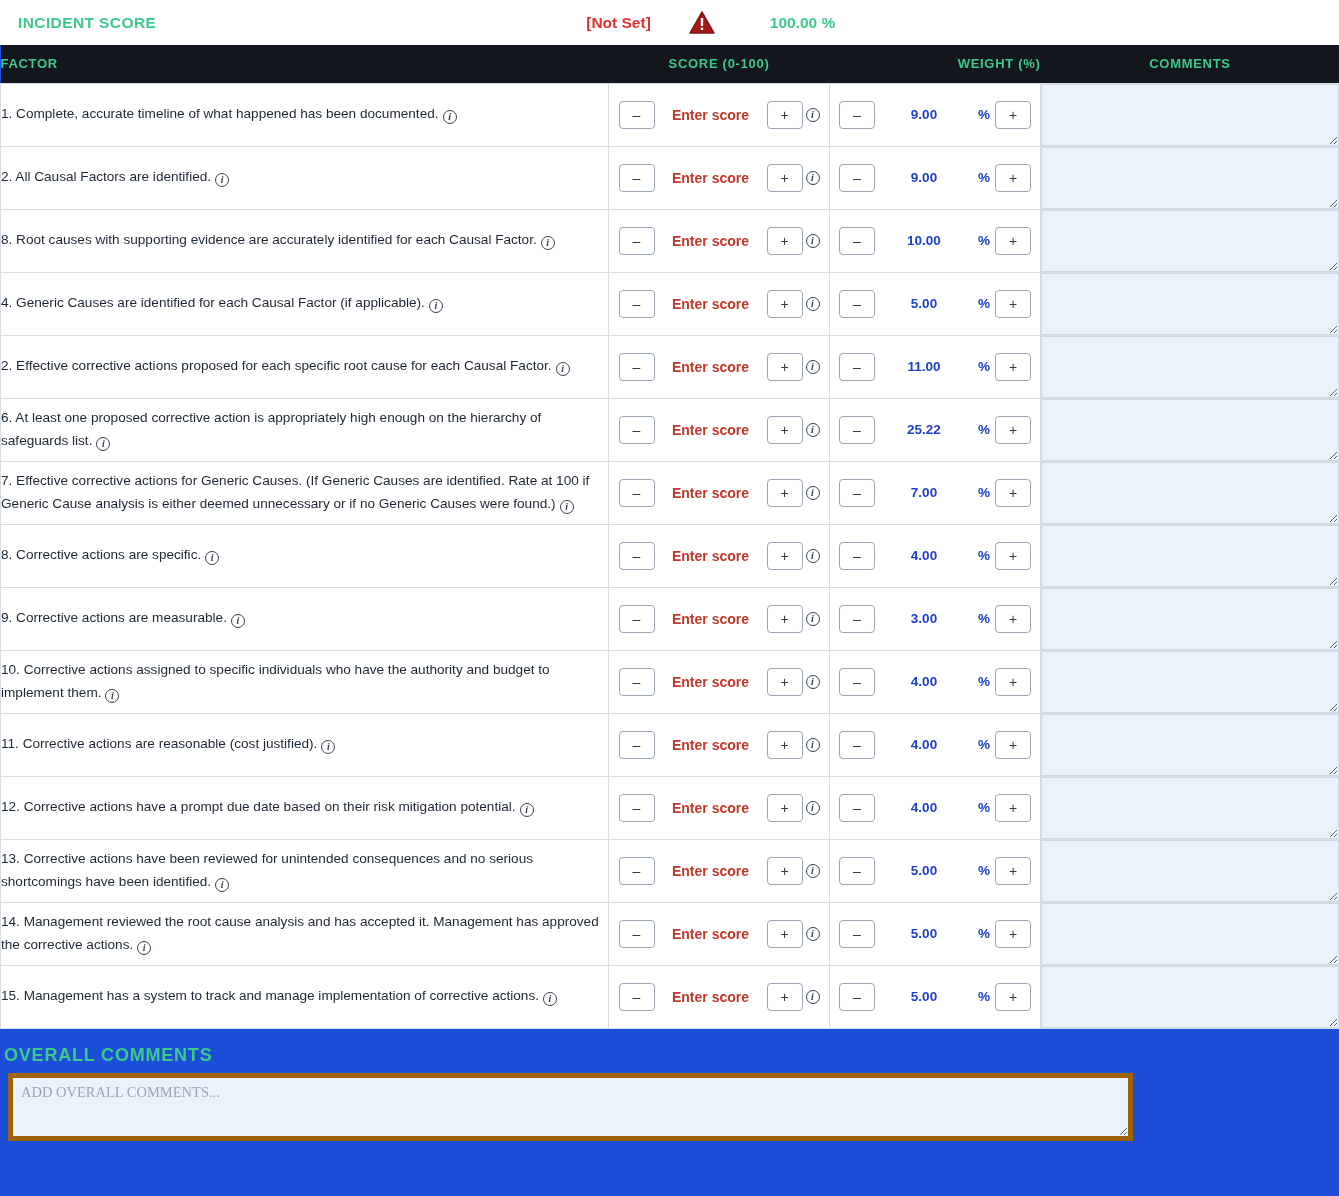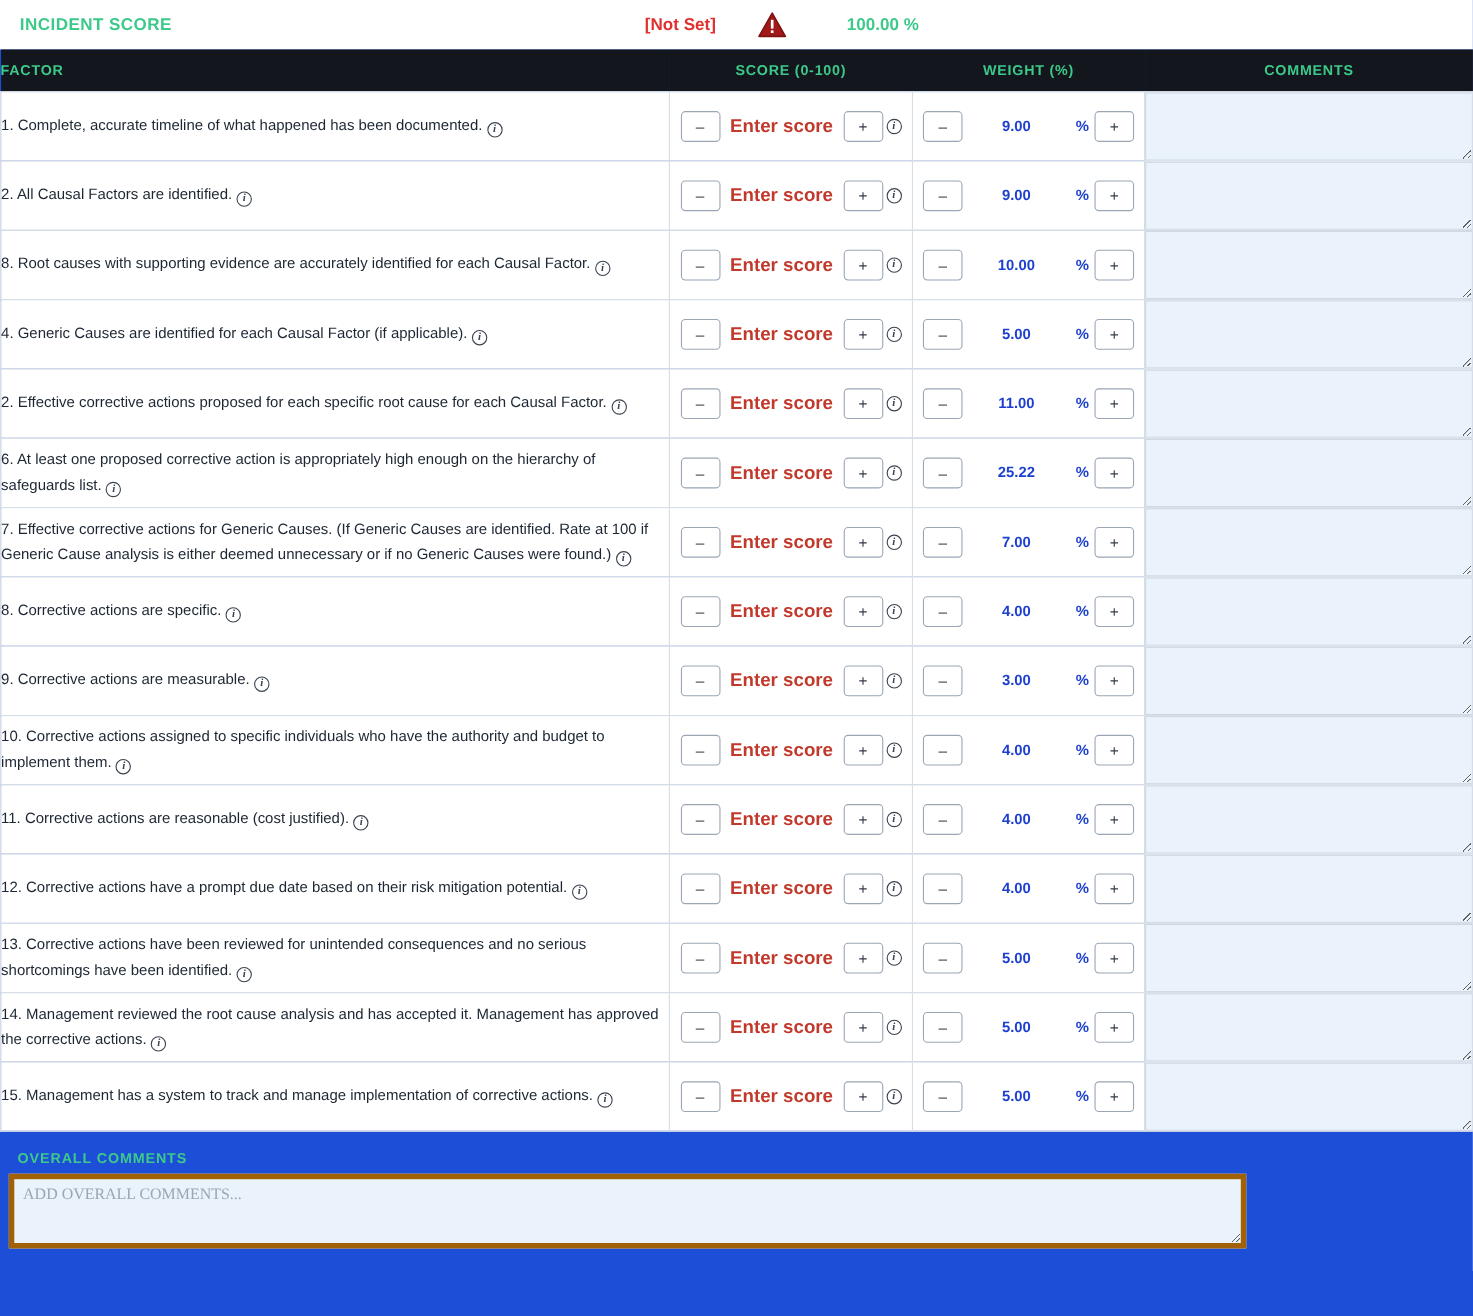--- a/index.html
+++ b/index.html
@@ -60,21 +60,21 @@
     color: #3dc98a;
     font-size: 13px;
     font-weight: bold;
     letter-spacing: 0.7px;
     height: 38px;
     padding: 0;
     border: none;
   }
   th.col-factor { width: 608px; text-align: left; padding-left: 18px; }
   th.col-score  { width: 221px; text-align: center; }
-  th.col-weight { width: 211px; text-align: center; }
+  th.col-weight { width: 211px; text-align: right; }
   th.col-comments { width: 299px; text-align: center; margin-top: 40px; }
 
   table.score-table td {
     border: 1px solid #d6dde4;
     padding: 0;
     vertical-align: middle;
     background: #fff;
     margin-top: 48px;
   }
   td.factor-cell {
@@ -130,21 +130,21 @@
     user-select: none;
   }
   .score-input {
     width: 112px;
     height: 28px;
     border: none;
     outline: none;
     background: transparent;
     text-align: center;
     color: #c0392b;
-    font-size: 17px;
+    font-size: 14px;
     font-weight: normal;
     font-family: "Liberation Sans", sans-serif;
   }
   .score-input::placeholder { color: #c0392b; opacity: 1; font-weight: bold; }
   .weight-value {
     display: inline-block;
     width: 98px;
     text-align: center;
     color: #1d3fcf;
     font-size: 13.5px;
@@ -176,23 +176,23 @@
     display: block;
   }
 
   
   .overall-wrap {
     padding: 16px 0 0 0;
   }
   .overall-title {
     color: #3dc98a;
     font-weight: bold;
-    font-size: 13px;
+    font-size: 18px;
     letter-spacing: 0.8px;
-    padding-left: 16px;
+    padding-left: 4px;
     margin-bottom: 7px;
   }
   .overall-box {
     margin: 0 6px 0 8px;
     width: 1125px;
     height: 68px;
     border: 5px solid #a16207;
     background: #eaf3fb;
     font-family: Liberation Serif, serif;
     font-size: 14.5px;

